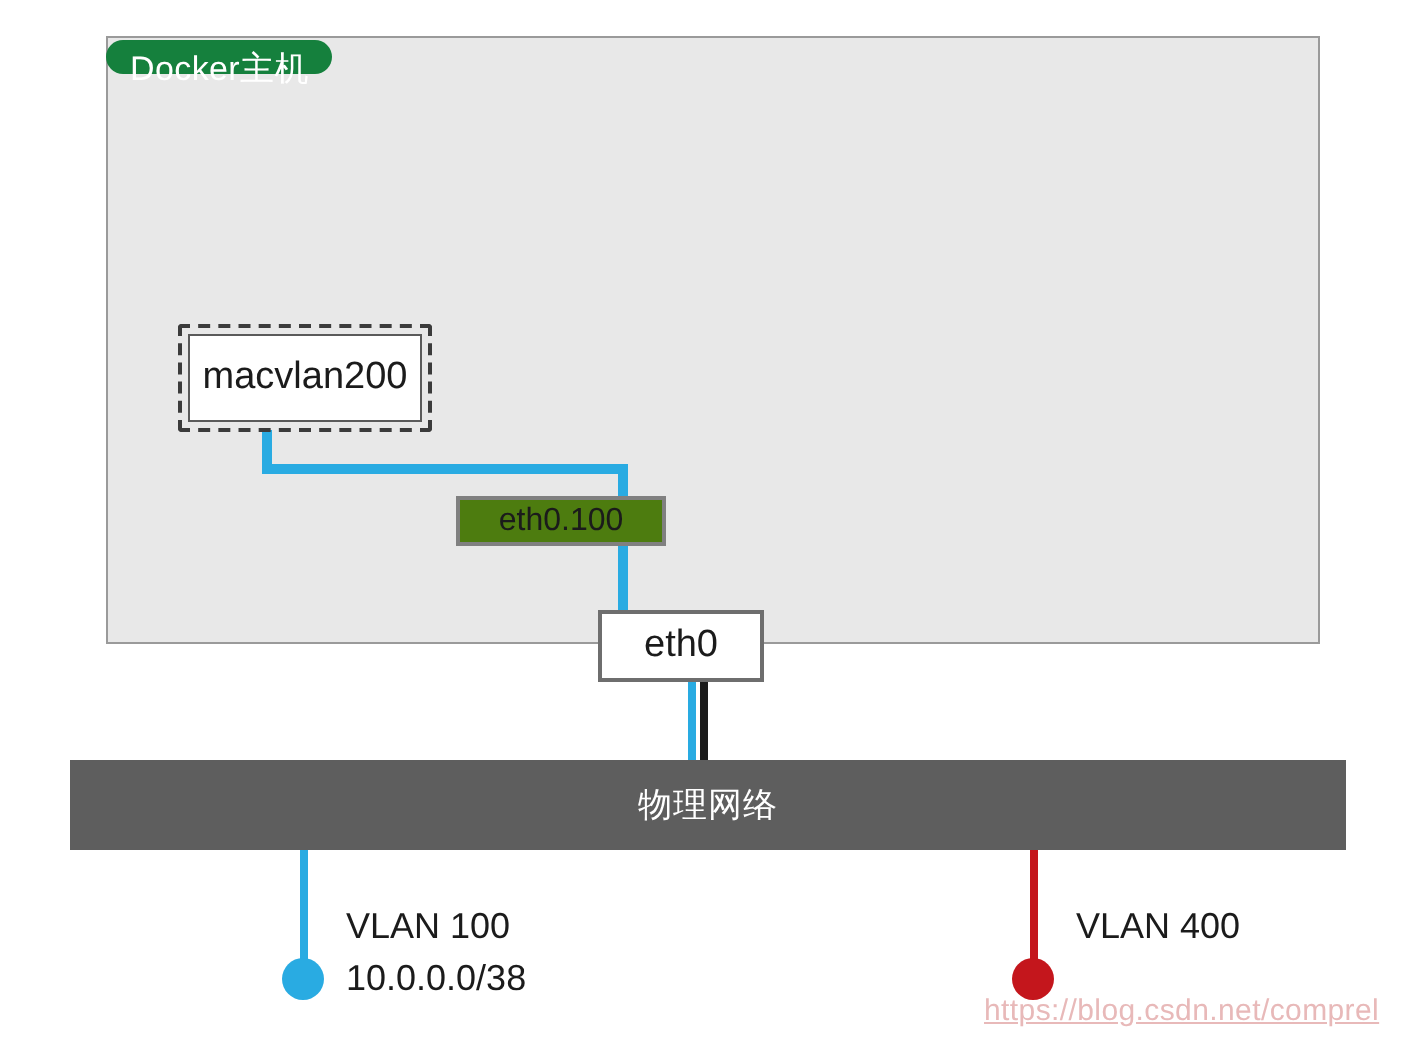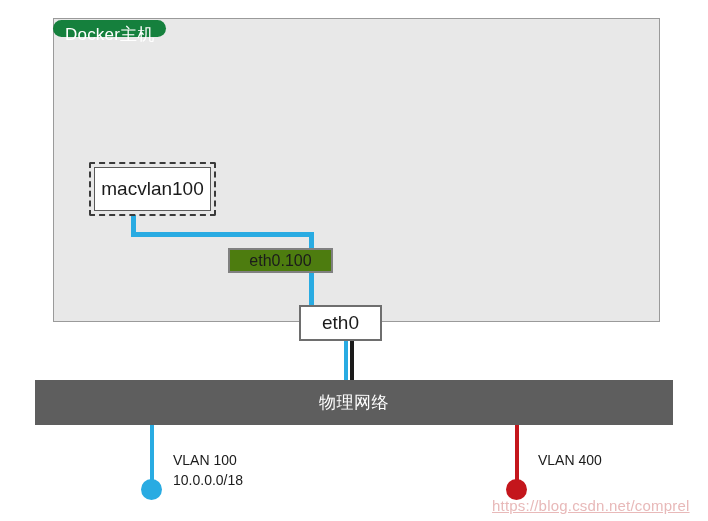--- a/index.html
+++ b/index.html
@@ -179,21 +179,21 @@
     position: absolute;
     width: 21px;
     height: 21px;
     border-radius: 50%;
   }
   .vlan-dot.blue { background: #29abe2; }
   .vlan-dot.red  { background: #c4161c; }
 
   .vlan-label {
     position: absolute;
-    font-size: 14px;
+    font-size: 18px;
     color: #1b1b1b;
     line-height: 1.42;
     white-space: nowrap;
   }
 
   
   .vlan100-line { left: 150px; top: 425px; height: 58px; }
   .vlan100-dot  { left: 141px; top: 479px; }
   .vlan100-label{ left: 173px; top: 451px; }
 
@@ -222,21 +222,21 @@
   <div class="docker-host"></div>
   <div class="docker-host-title">Docker主机</div>
 
   <div class="link-blue lb-v1"></div>
   <div class="link-blue lb-h1"></div>
   <div class="link-blue lb-v2"></div>
 
   <div class="macvlan-outer"></div>
   <div class="macvlan-inner">
     <span class="ln">macvlan</span>
-    <span class="ln">100</span>
+    <span class="ln">200</span>
   </div>
 
   <div class="eth0100-box">
     <span>eth0.100</span>
   </div>
 
   <div class="eth0-box">
     <span>eth0</span>
   </div>
 
@@ -244,21 +244,21 @@
   <div class="downlink-black"></div>
 
   <div class="phys-net">
     <span>物理网络</span>
   </div>
 
   <div class="vlan-line blue vlan100-line"></div>
   <div class="vlan-dot  blue vlan100-dot"></div>
   <div class="vlan-label vlan100-label">
     <div>VLAN 100</div>
-    <div>10.0.0.0/18</div>
+    <div>10.0.0.0/38</div>
   </div>
 
   <div class="vlan-line red vlan200-line"></div>
   <div class="vlan-dot  red vlan200-dot"></div>
   <div class="vlan-label vlan200-label">
     <div>VLAN 400</div>
   </div>
 
   <div class="watermark">https://blog.csdn.net/comprel</div>
 

